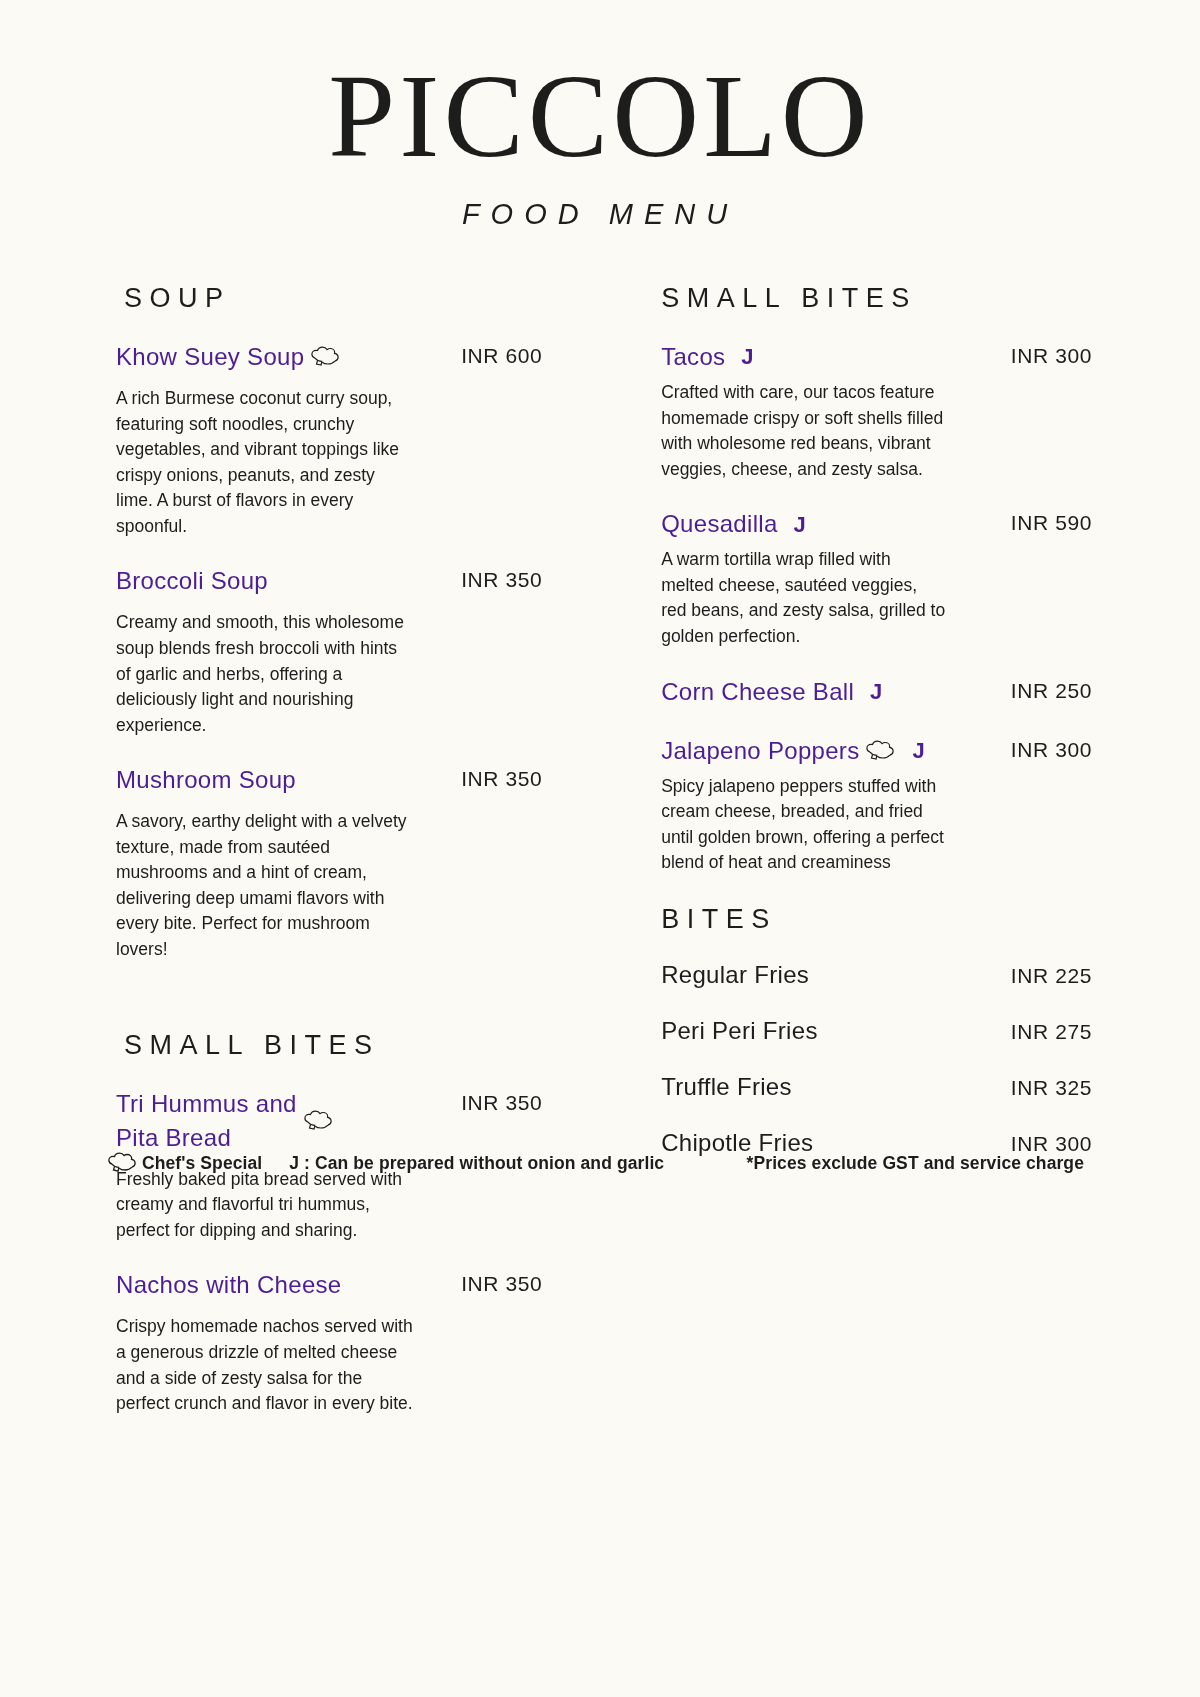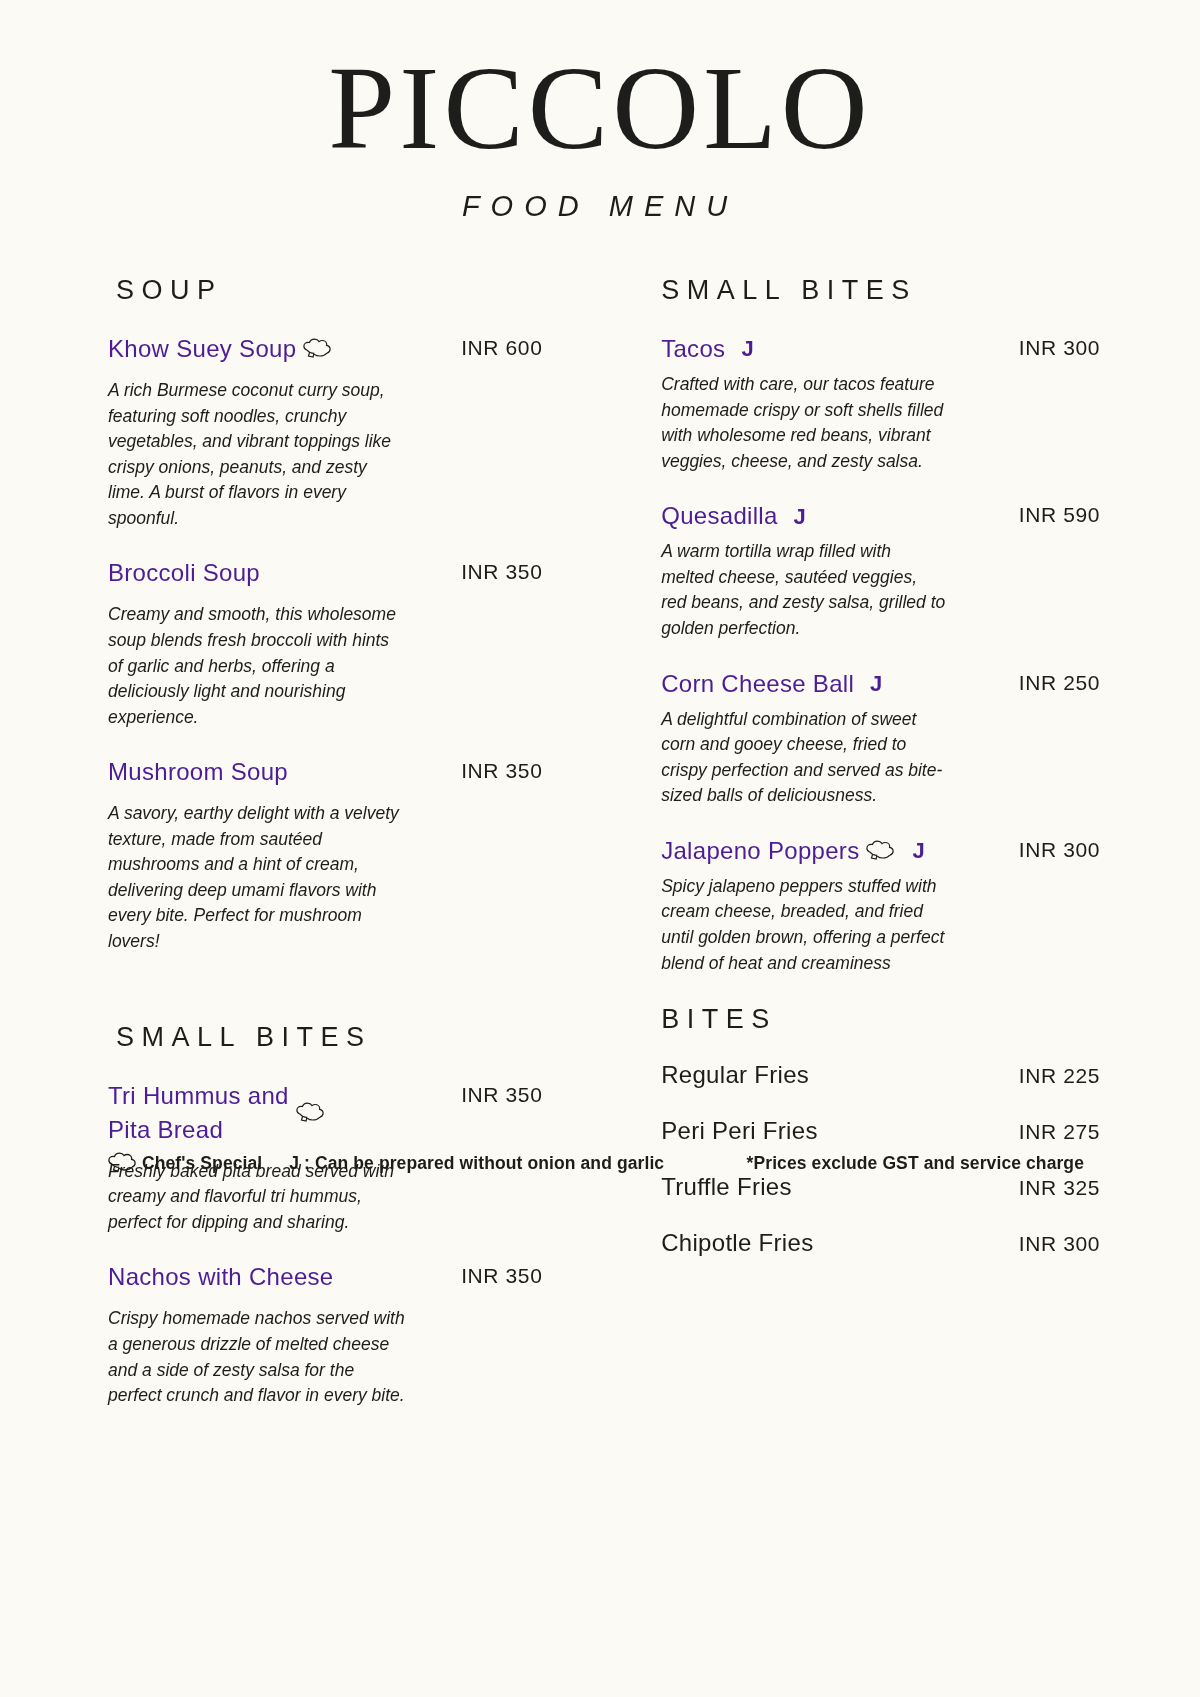--- a/index.html
+++ b/index.html
@@ -3,21 +3,21 @@
 <meta charset="utf-8">
 <style>
   * { margin:0; padding:0; box-sizing:border-box; }
   html, body {
     width:1200px; height:1697px;
     background:#FBFAF5;
     font-family:"Liberation Sans", sans-serif;
     color:#1d1d1b;
     overflow:hidden;
   }
-  .page { position:relative; width:1200px; height:1198px; padding:4px; }
+  .page { position:relative; width:1200px; height:1198px; padding:12px; }
 
   
   .masthead { text-align:center; padding-top:46px; }
   .brand {
     font-family:"Liberation Serif", serif;
     font-size:118px;
     line-height:1;
     letter-spacing:4px;
     font-weight:400;
     color:#1d1d1b;
@@ -61,21 +61,20 @@
     letter-spacing:0.3px;
     line-height:1.42;
     display:flex;
     align-items:center;
     flex-wrap:wrap;
     color:#4c1d95;
   }
   .item-title .txt { white-space:pre-wrap; }
   .item-desc {
     margin-top:12px;
-    font-style:italic;
     font-size:17.5px;
     line-height:1.46;
     color:#1d1d1b;
     max-width:300px;
   }
   .col-right .item-desc { max-width:285px; margin-top:6px; }
   .item-price {
     flex:0 0 auto;
     font-size:21px;
     letter-spacing:0.6px;
@@ -220,21 +219,20 @@
             <div class="item-desc">A warm tortilla wrap filled with melted cheese, sautéed veggies, red beans, and zesty salsa, grilled to golden perfection.</div>
           </div>
           <div class="item-price">INR 590</div>
         </div>
         <div class="item">
           <div class="item-main">
             <div class="item-title">
               <span class="txt">Corn Cheese Ball</span>
               <span class="jmark">J</span>
             </div>
-            <div class="item-desc">A delightful combination of sweet corn and gooey cheese, fried to crispy perfection and served as bite-sized balls of deliciousness.</div>
           </div>
           <div class="item-price">INR 250</div>
         </div>
         <div class="item">
           <div class="item-main">
             <div class="item-title">
               <span class="txt">Jalapeno Poppers</span>
               <span class="hat">
                 <svg viewBox="0 0 30 22" fill="none" stroke="#1d1d1b" stroke-width="1.2">
                   <path d="M4.2 12.2c-2 -0.6 -3.3 -2.2 -3.3 -4 0 -2.2 1.9 -3.9 4.2 -3.9 0.5 0 1 0.1 1.4 0.2 0.6 -2 2.6 -3.4 5 -3.4 2 0 3.7 1 4.6 2.5 0.8 -0.7 1.9 -1.1 3.1 -1.1 2.5 0 4.5 1.8 4.5 4 0 0.3 0 0.5 -0.1 0.8 2 0.4 3.5 2 3.5 3.9 0 1.8 -1.3 3.3 -3.1 3.9"></path>

